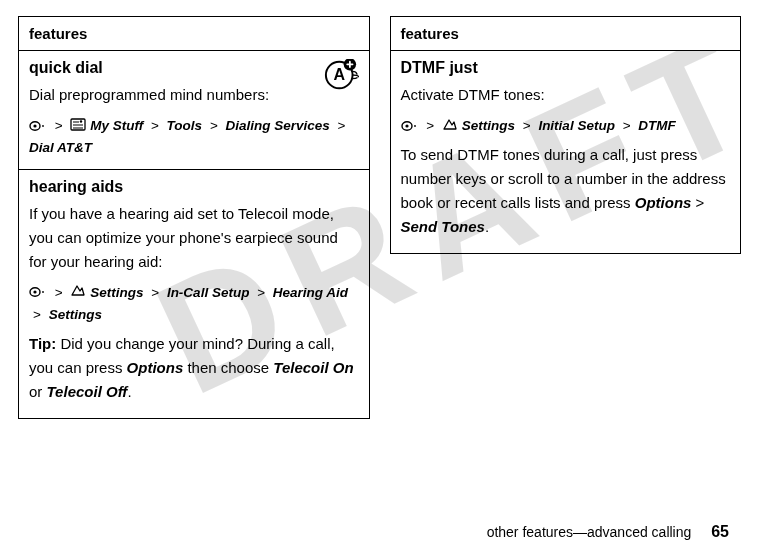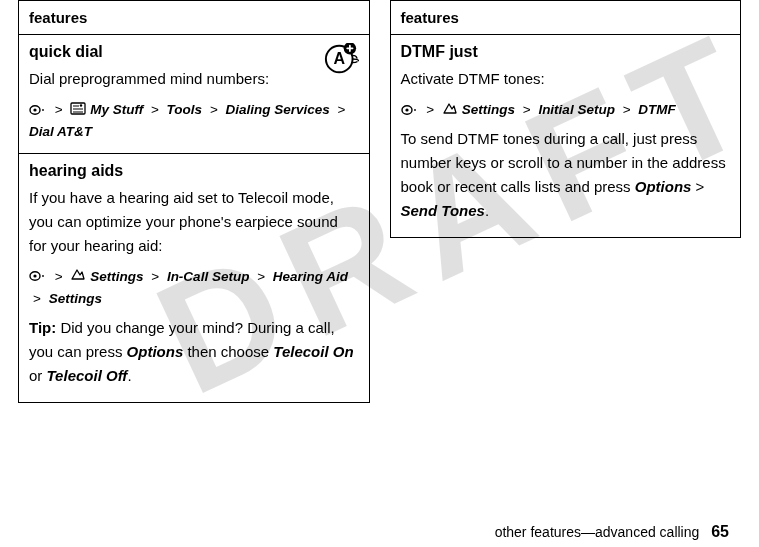--- a/index.html
+++ b/index.html
@@ -26,20 +26,21 @@
   }
   .columns {
     display: flex;
     gap: 20px;
     padding: 0 18px;
     position: relative;
     z-index: 1;
   }
   .col {
     width: 355px;
+    margin-top: 16px;
   }
   .ftable {
     border-collapse: collapse;
     width: 100%;
   }
   .ftable td, .ftable th {
     border: 1px solid #000;
     padding: 8px 10px;
     vertical-align: top;
     text-align: left;
@@ -87,21 +88,21 @@
     height: 32px;
   }
   .footer {
     position: absolute;
     bottom: 6px;
     right: 30px;
     font-size: 14px;
     z-index: 1;
   }
   .footer .section-name {
-    margin-right: 8px;
+    margin-right: 16px;
   }
   .footer .page-num {
     font-weight: bold;
     font-size: 16px;
     text-align: center;
   }
   .key-dot {
     display: inline-block;
     vertical-align: middle;
   }

